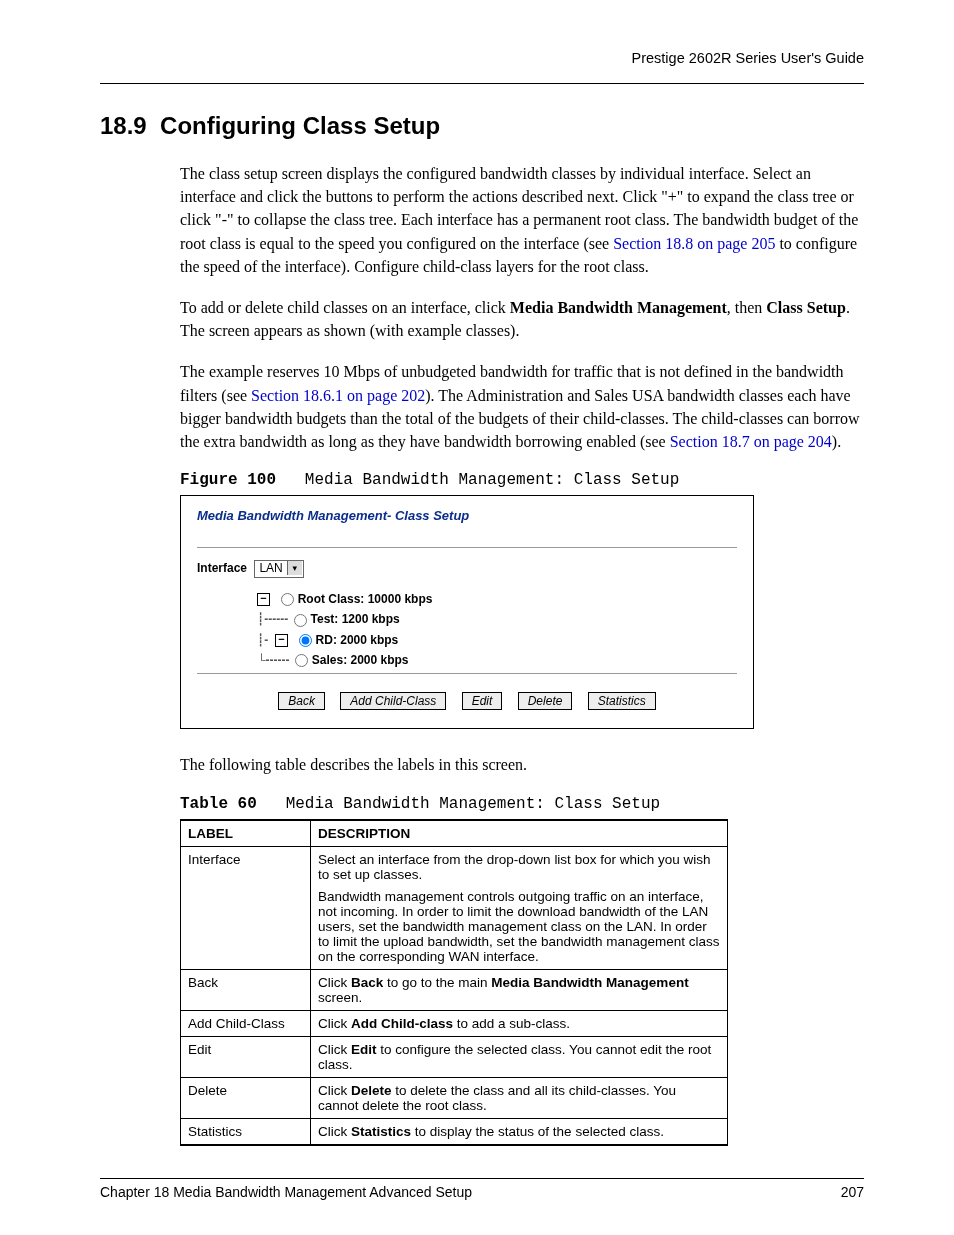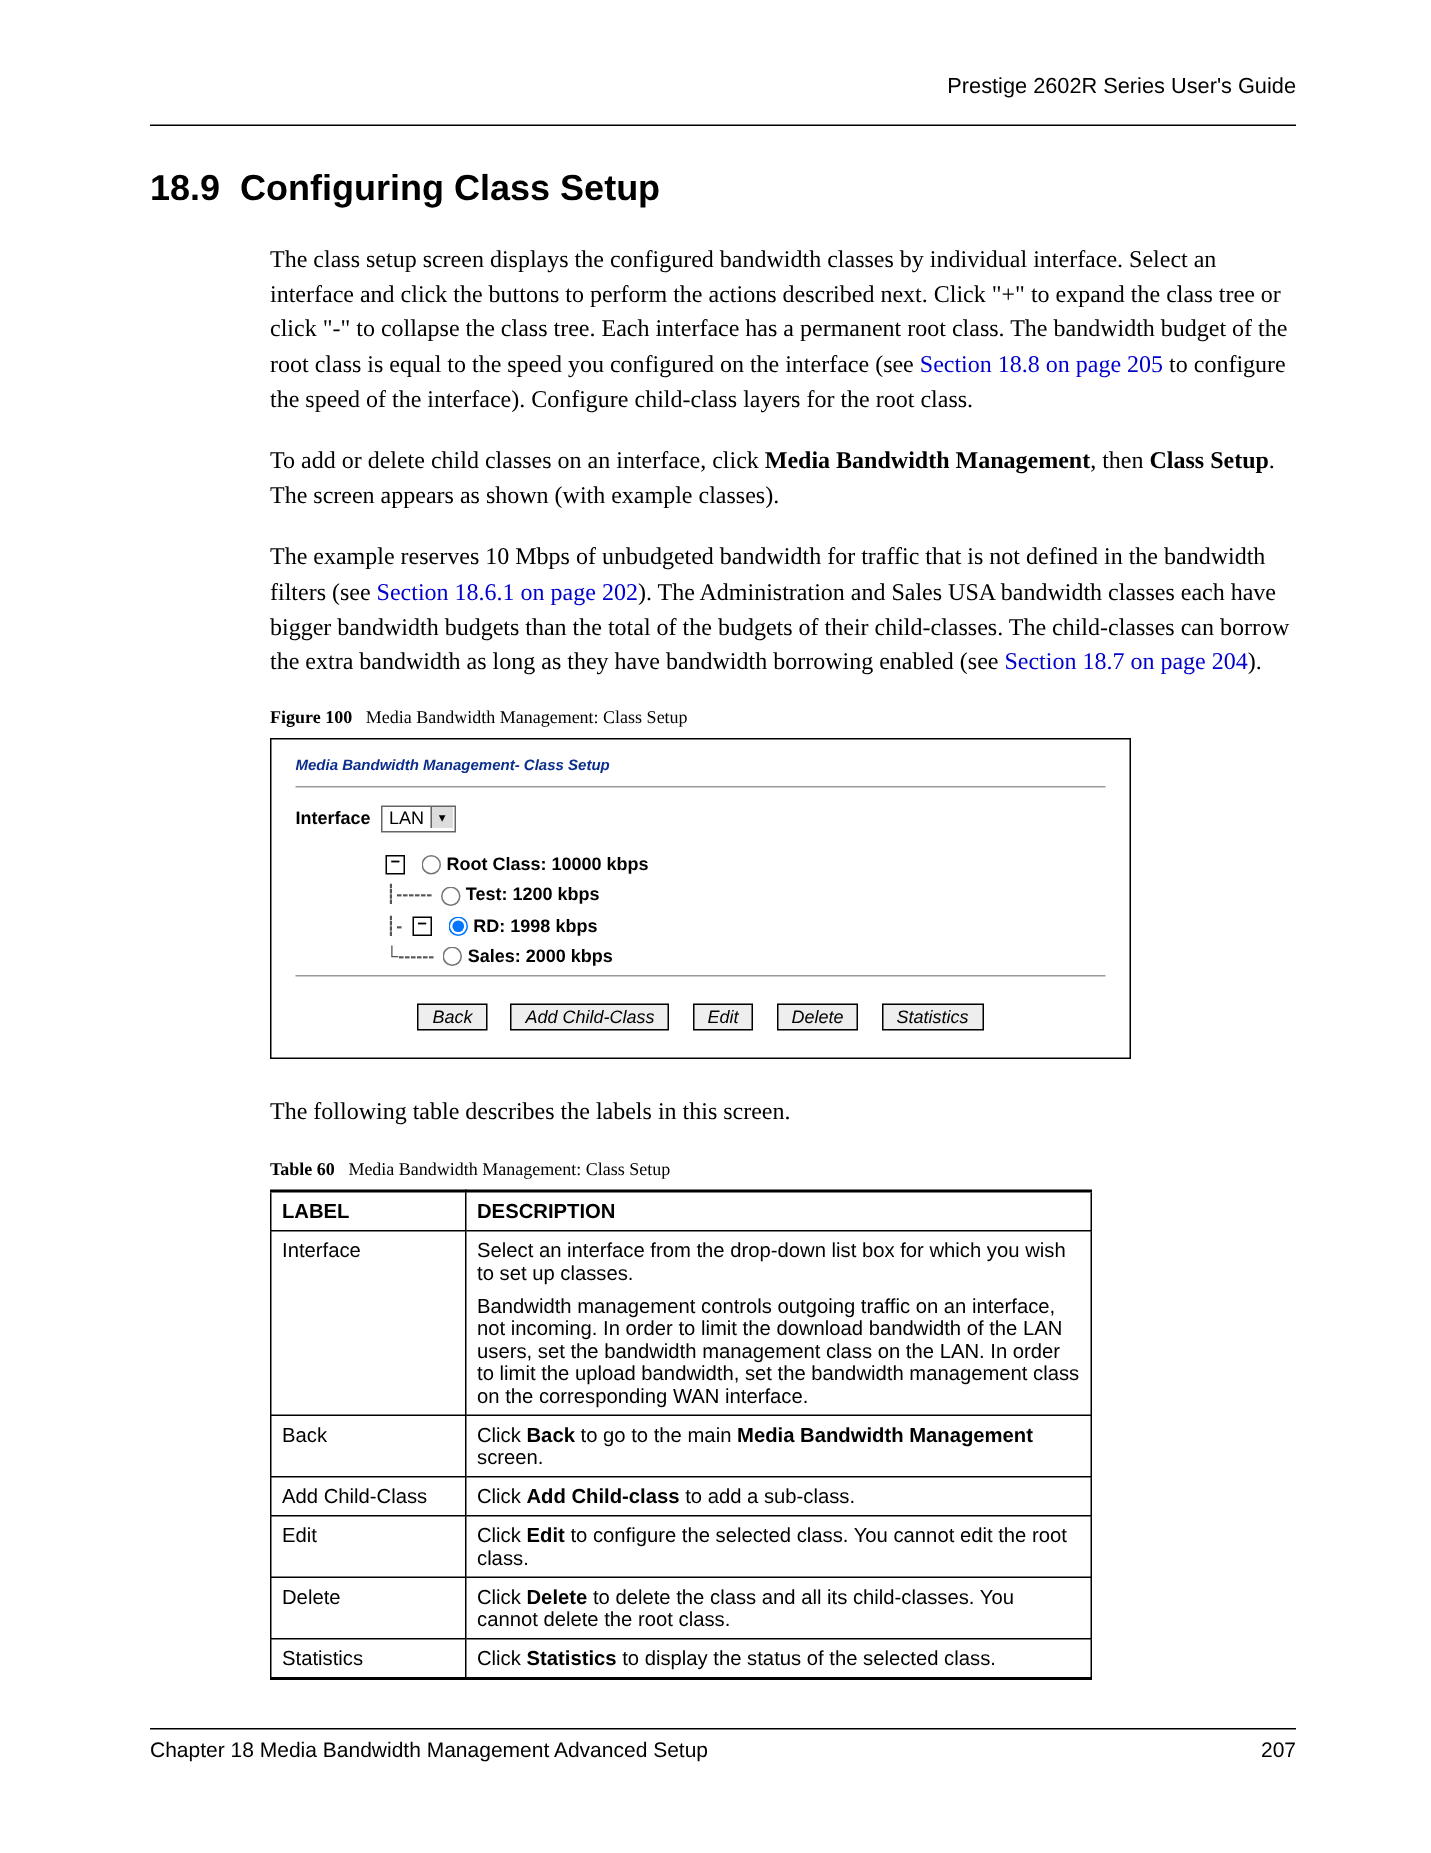--- a/index.html
+++ b/index.html
@@ -26,41 +26,41 @@
     font-size: 24px;
     margin: 0 0 22px 0;
   }
   .body-text {
     margin: 0 0 18px 80px;
     line-height: 1.45;
   }
   .body-text a.xref { color: #0000cc; text-decoration: none; }
   .bold { font-weight: bold; }
   .fig-caption, .table-caption {
-    font-family: Liberation Serif, serif;
-    font-size: 12px;
+    font-family: Liberation Mono, monospace;
+    font-size: 16px;
     margin: 0 0 6px 80px;
   }
   .fig-caption .bold, .table-caption .bold { font-weight: bold; }
 
   
   .screenshot {
     margin: 0 0 24px 80px;
     border: 1px solid #000;
     padding: 12px 16px 18px 16px;
     font-family: Arial, Helvetica, sans-serif;
     font-size: 12px;
     width: 540px;
   }
   .screenshot .shot-title {
     color: #0b2e8c;
     font-weight: bold;
     font-style: italic;
-    font-size: 10px;
-    margin-bottom: 8px;
+    font-size: 13px;
+    margin-bottom: 24px;
   }
   .screenshot hr { border: none; border-top: 1px solid #999; margin: 4px 0 12px 0; }
   .iface-row { margin-bottom: 14px; }
   .iface-row label { font-weight: bold; }
   .iface-row .combo {
     display: inline-block;
     border: 1px solid #666;
     padding: 0 1px 0 4px;
     margin-left: 4px;
     vertical-align: middle;
@@ -177,21 +177,21 @@
     <label>Interface</label>
     <span class="combo">
       <span>LAN</span>
       <span class="caret">▾</span>
     </span>
   </div>
 
   <div class="tree">
     <div class="tree-row"><span class="exp">−</span>  <input type="radio" name="cls" style=""><span>Root Class: 10000 kbps</span></div>
     <div class="tree-row"><span class="tree-conn">┊------ </span><input type="radio" name="cls" style=""><span>Test: 1200 kbps</span></div>
-    <div class="tree-row"><span class="tree-conn">┊-  </span><span class="exp">−</span>  <input type="radio" name="cls" checked="" style=""><span>RD: 1998 kbps</span></div>
+    <div class="tree-row"><span class="tree-conn">┊-  </span><span class="exp">−</span>  <input type="radio" name="cls" checked="" style=""><span>RD: 2000 kbps</span></div>
     <div class="tree-row"><span class="tree-conn">└------ </span><input type="radio" name="cls" style=""><span>Sales: 2000 kbps</span></div>
   </div>
   <hr>
   <div class="shot-btnrow">
     <span class="btn">Back</span>
     <span class="btn">Add Child-Class</span>
     <span class="btn">Edit</span>
     <span class="btn">Delete</span>
     <span class="btn">Statistics</span>
   </div>

